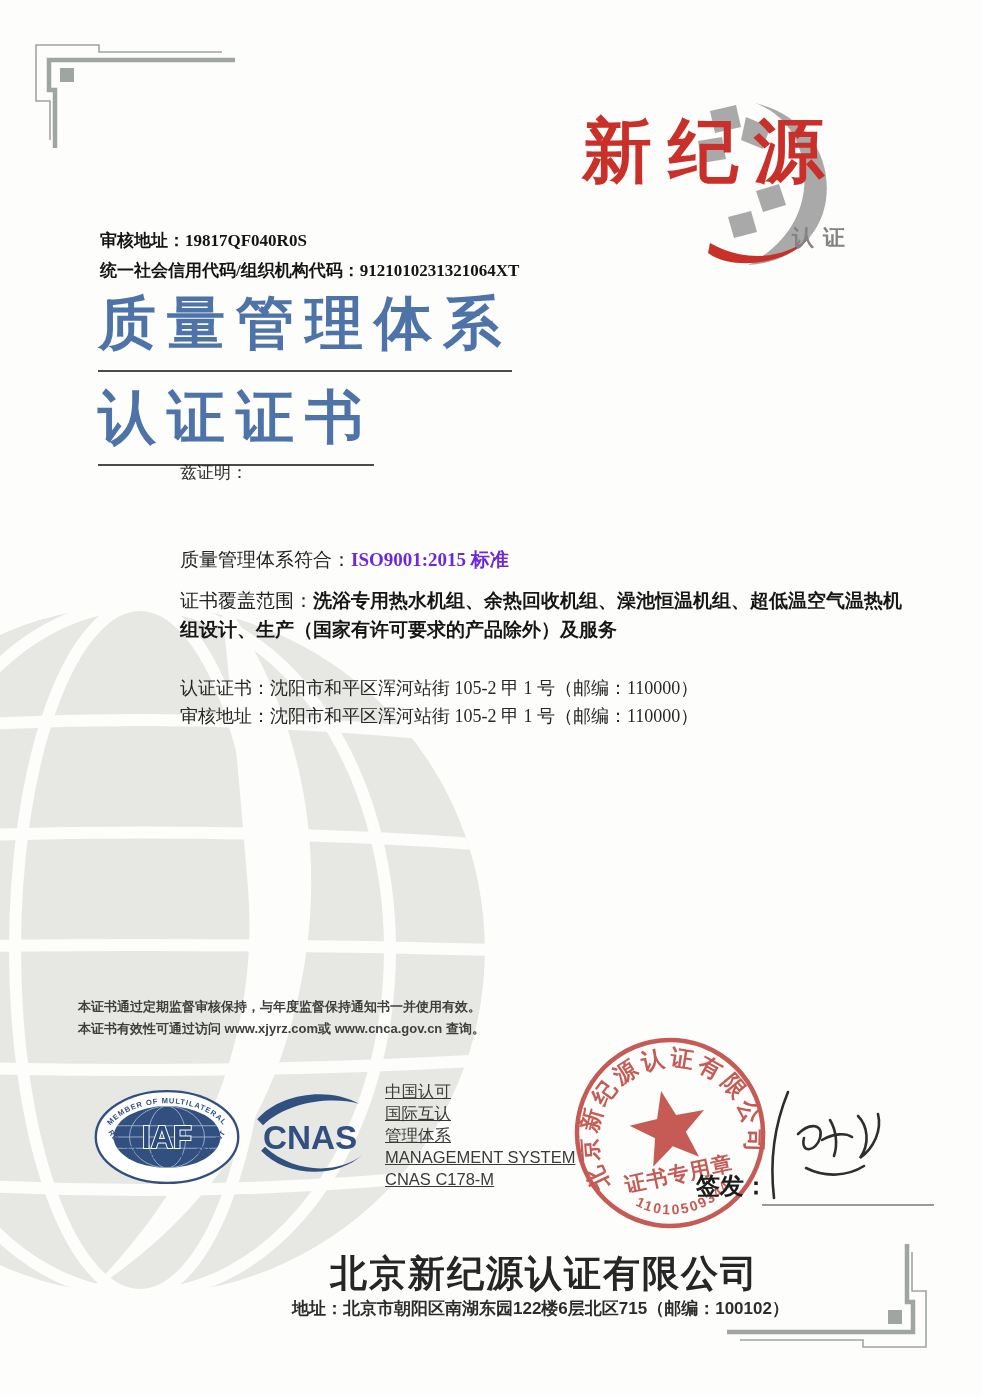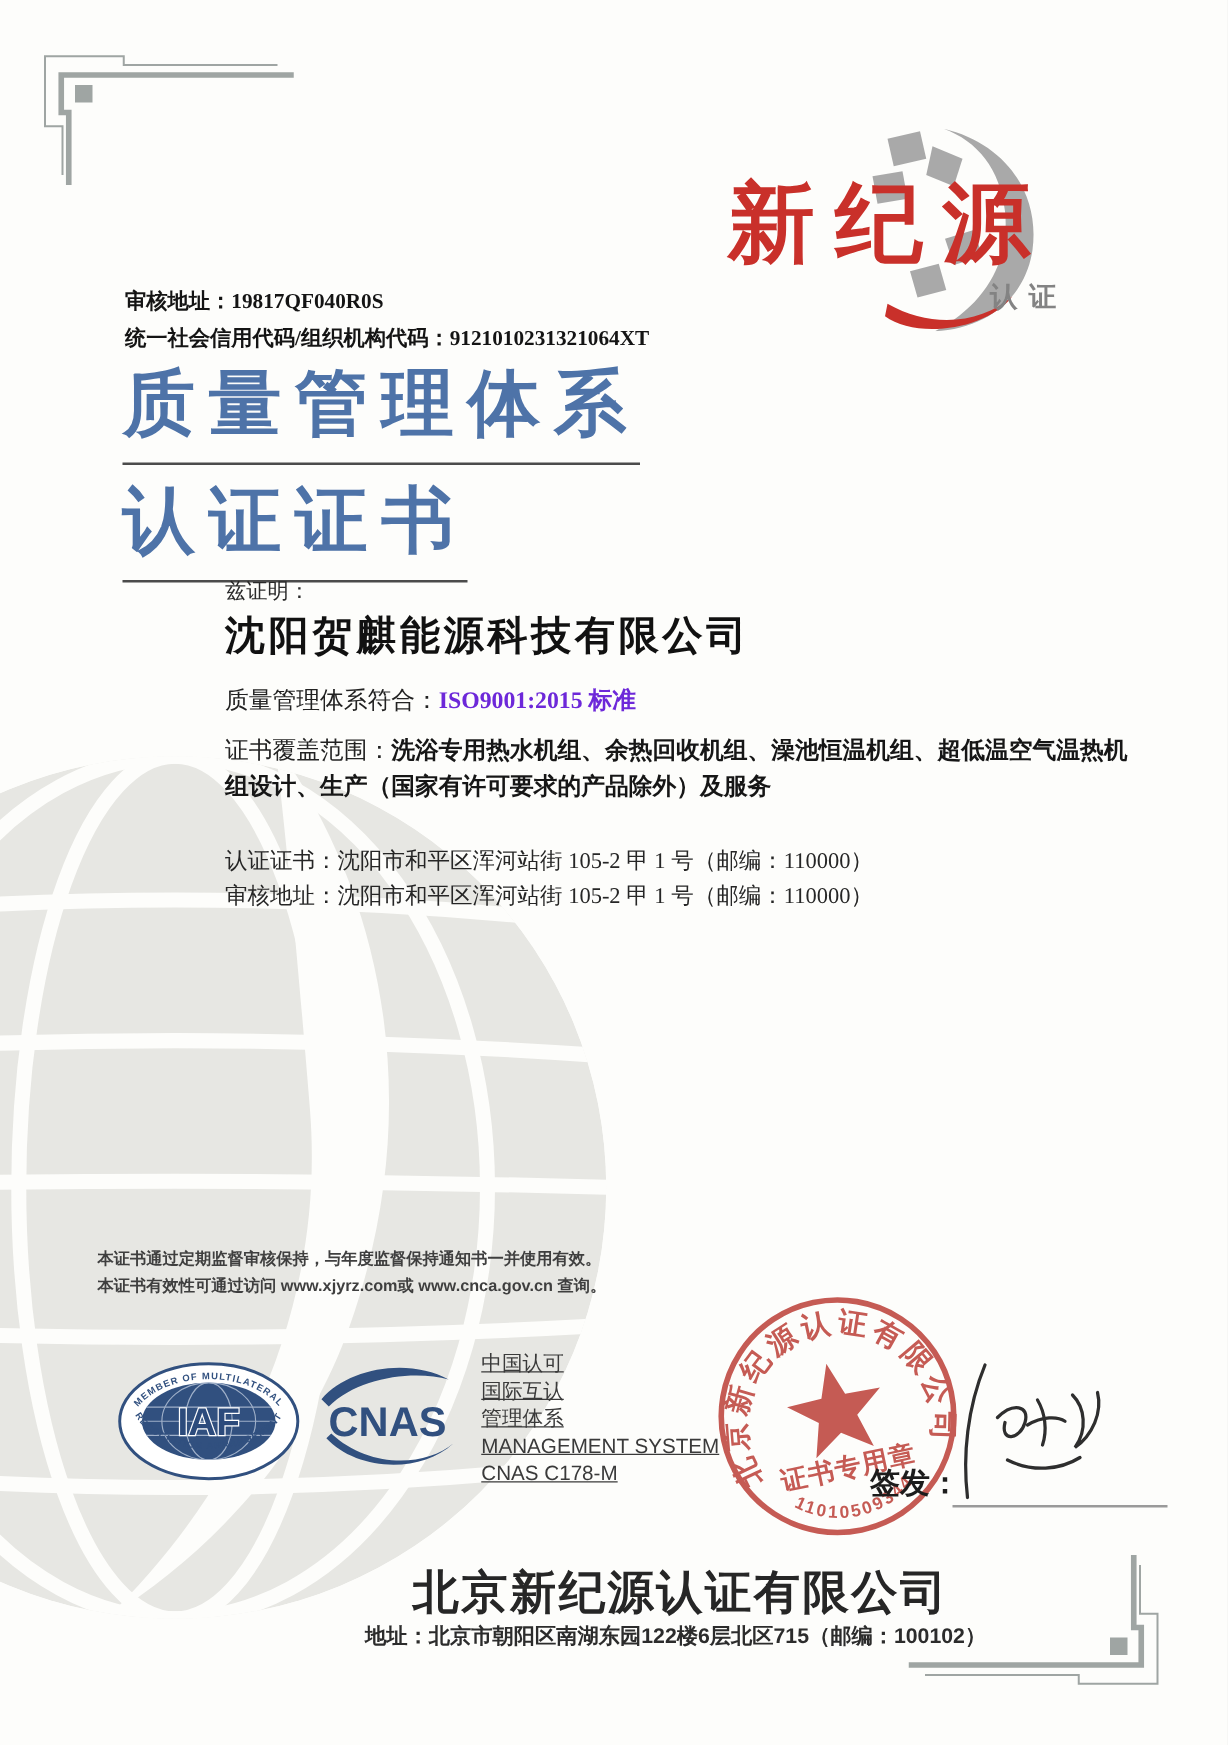--- a/index.html
+++ b/index.html
@@ -13,21 +13,21 @@
   
   .watermark{left:-70px;top:590px;z-index:0;}
 
   
   .corner-tl{left:30px;top:40px;z-index:1;}
   .corner-br{left:722px;top:1232px;z-index:1;transform:rotate(180deg);}
 
   
   .brand{left:560px;top:95px;width:320px;height:170px;z-index:2;}
   .brand-name{
-    position:absolute;left:22px;top:48px;
+    position:absolute;left:22px;top:20px;
     font-family:"Liberation Serif",serif;font-weight:bold;
     font-size:70px;line-height:74px;letter-spacing:16px;color:#c9302a;
   }
   .brand-tagline{
     position:absolute;left:232px;top:128px;
     font-family:"Liberation Sans",sans-serif;font-weight:bold;
     font-size:22px;letter-spacing:9px;color:#838383;
   }
 
   
@@ -136,21 +136,20 @@
       <span>统一社会信用代码/组织机构代码：</span><span>9121010231321064XT</span>
     </div>
   </div>
 
   <div class="abs cert-title">
     <div><span class="t-line">质量管理体系</span></div>
     <div><span class="t-line t2">认证证书</span></div>
   </div>
 
   <div class="abs certify-label">兹证明：</div>
-  <div class="abs company-name">沈阳贺麒能源科技有限公司</div>
 
   <div class="abs standard-line">
     <span>质量管理体系符合：</span><b>ISO9001:2015 标准</b>
   </div>
 
   <div class="abs scope-line">
     <span>证书覆盖范围：</span><span class="scope-val">洗浴专用热水机组、余热回收机组、澡池恒温机组、超低温空气温热机组设计、生产（国家有许可要求的产品除外）及服务</span>
   </div>
 
   <div class="abs addr-block">

